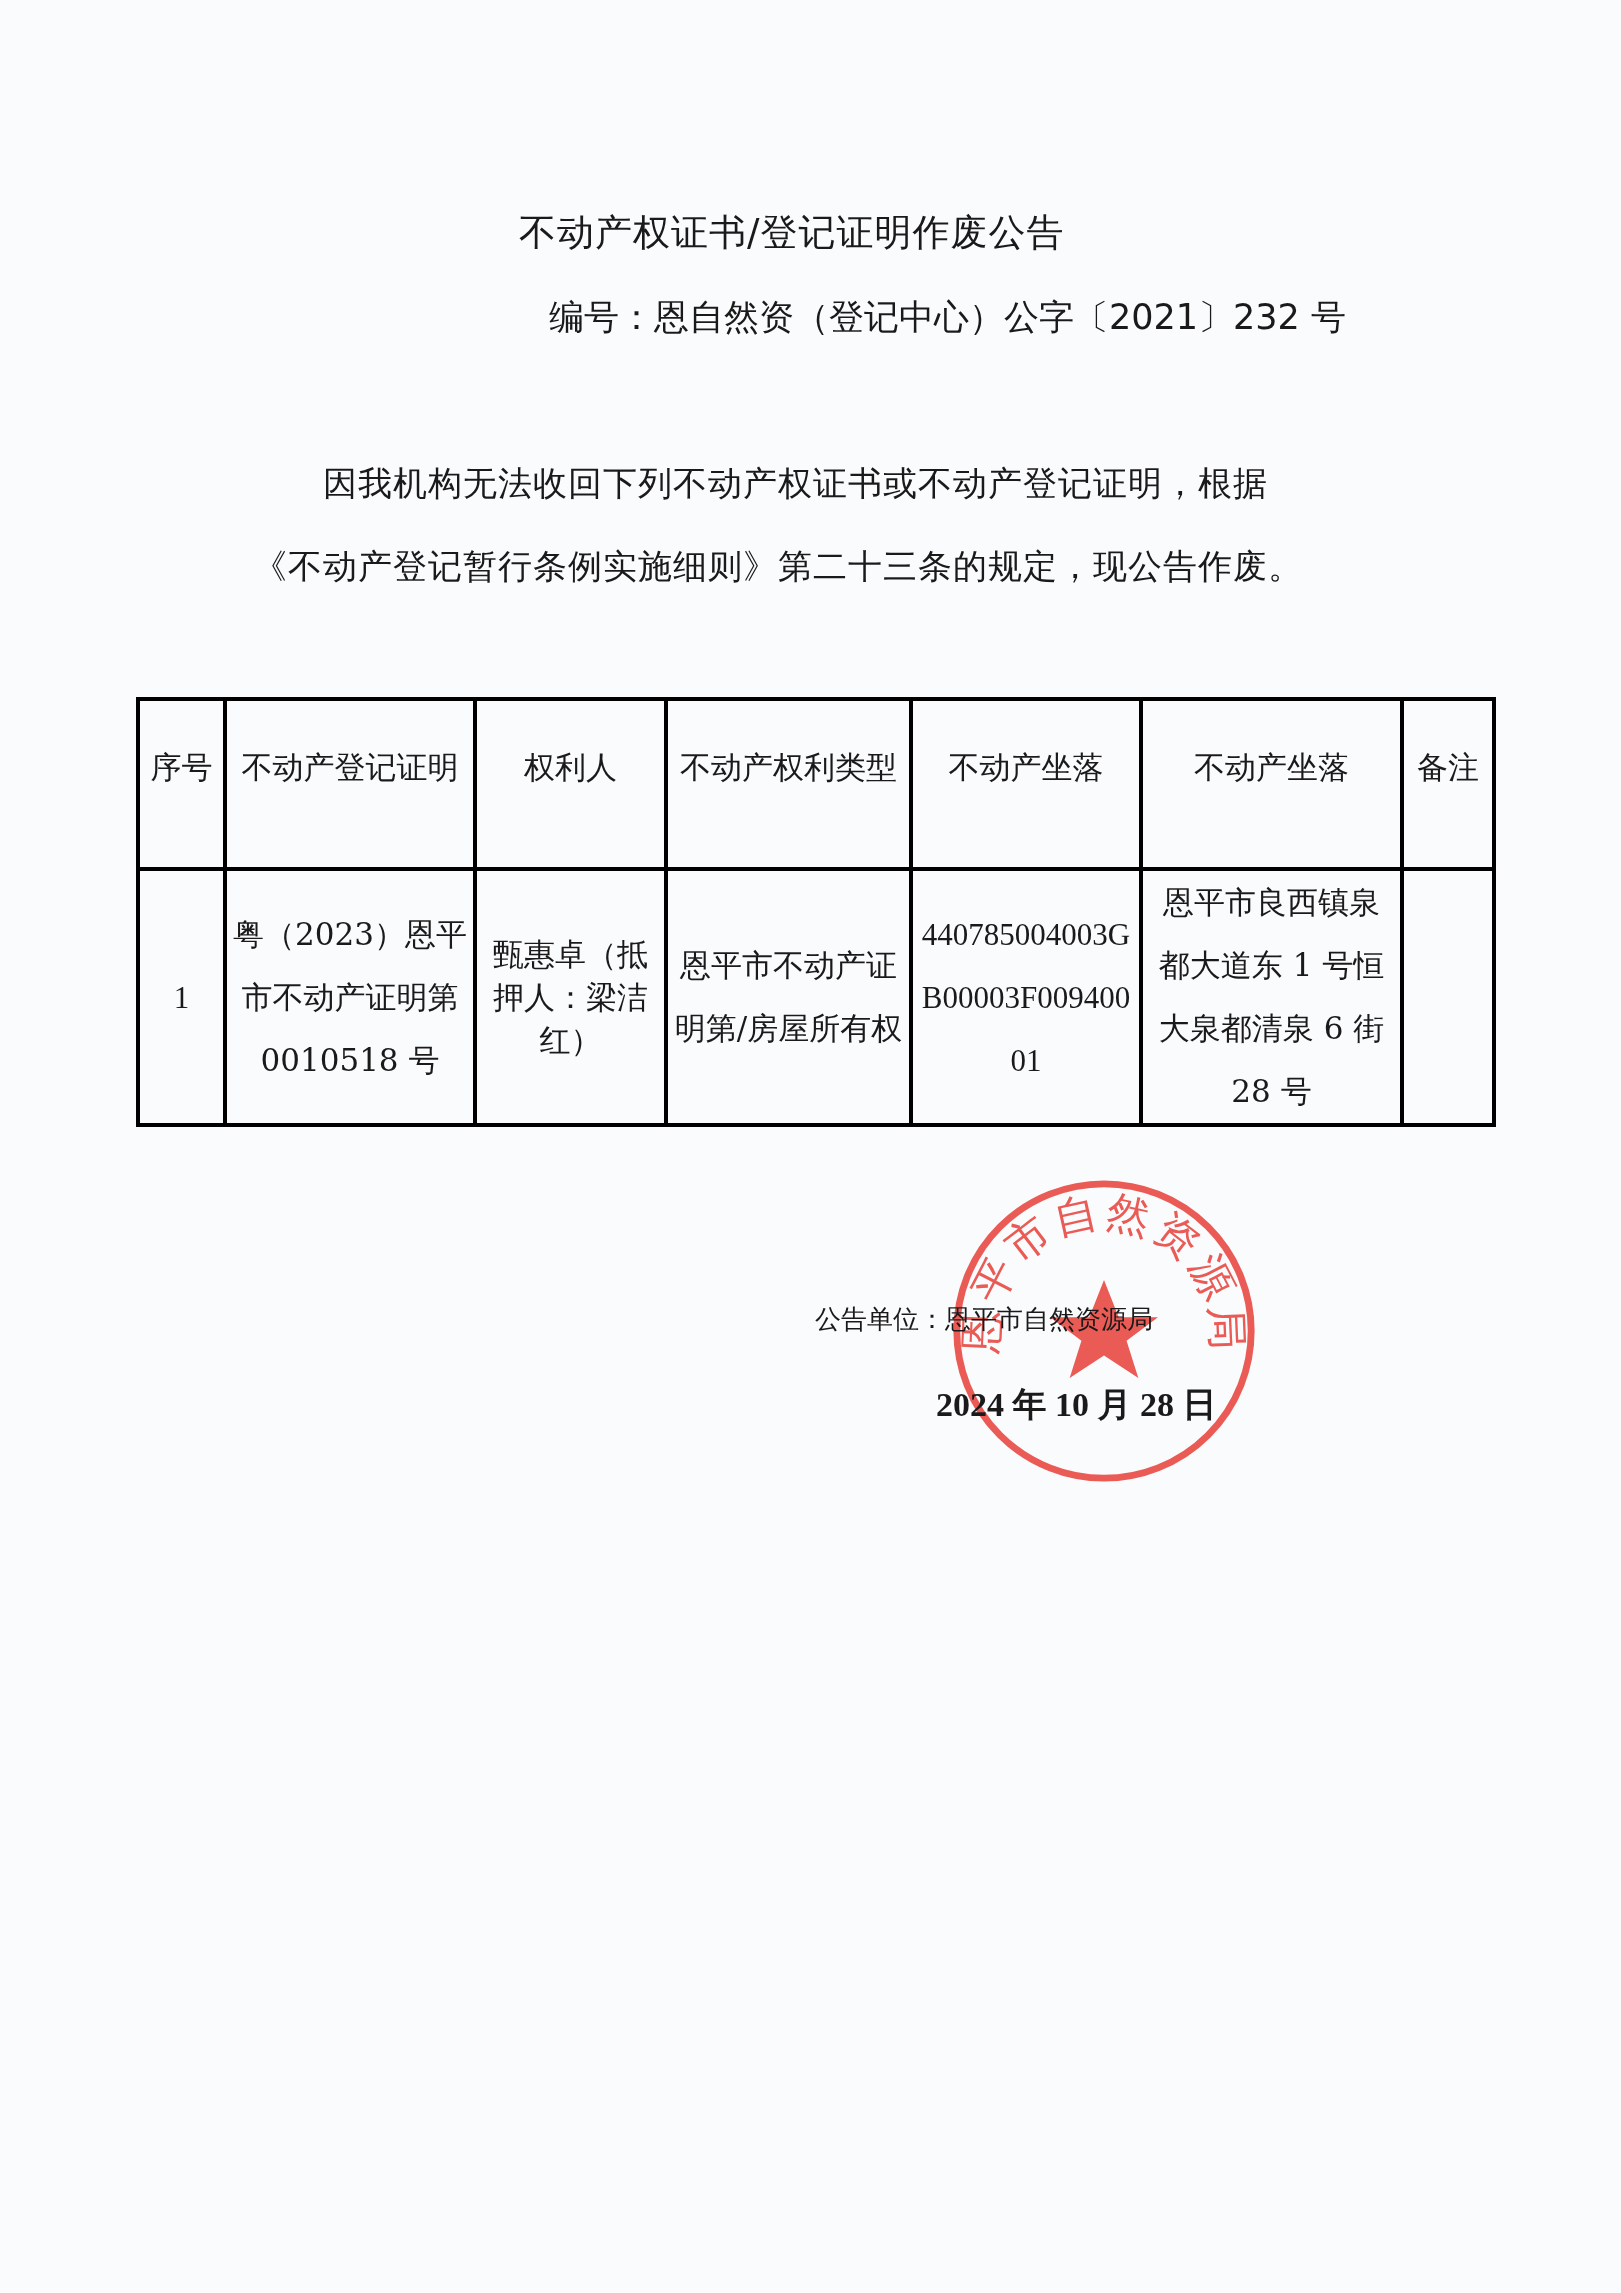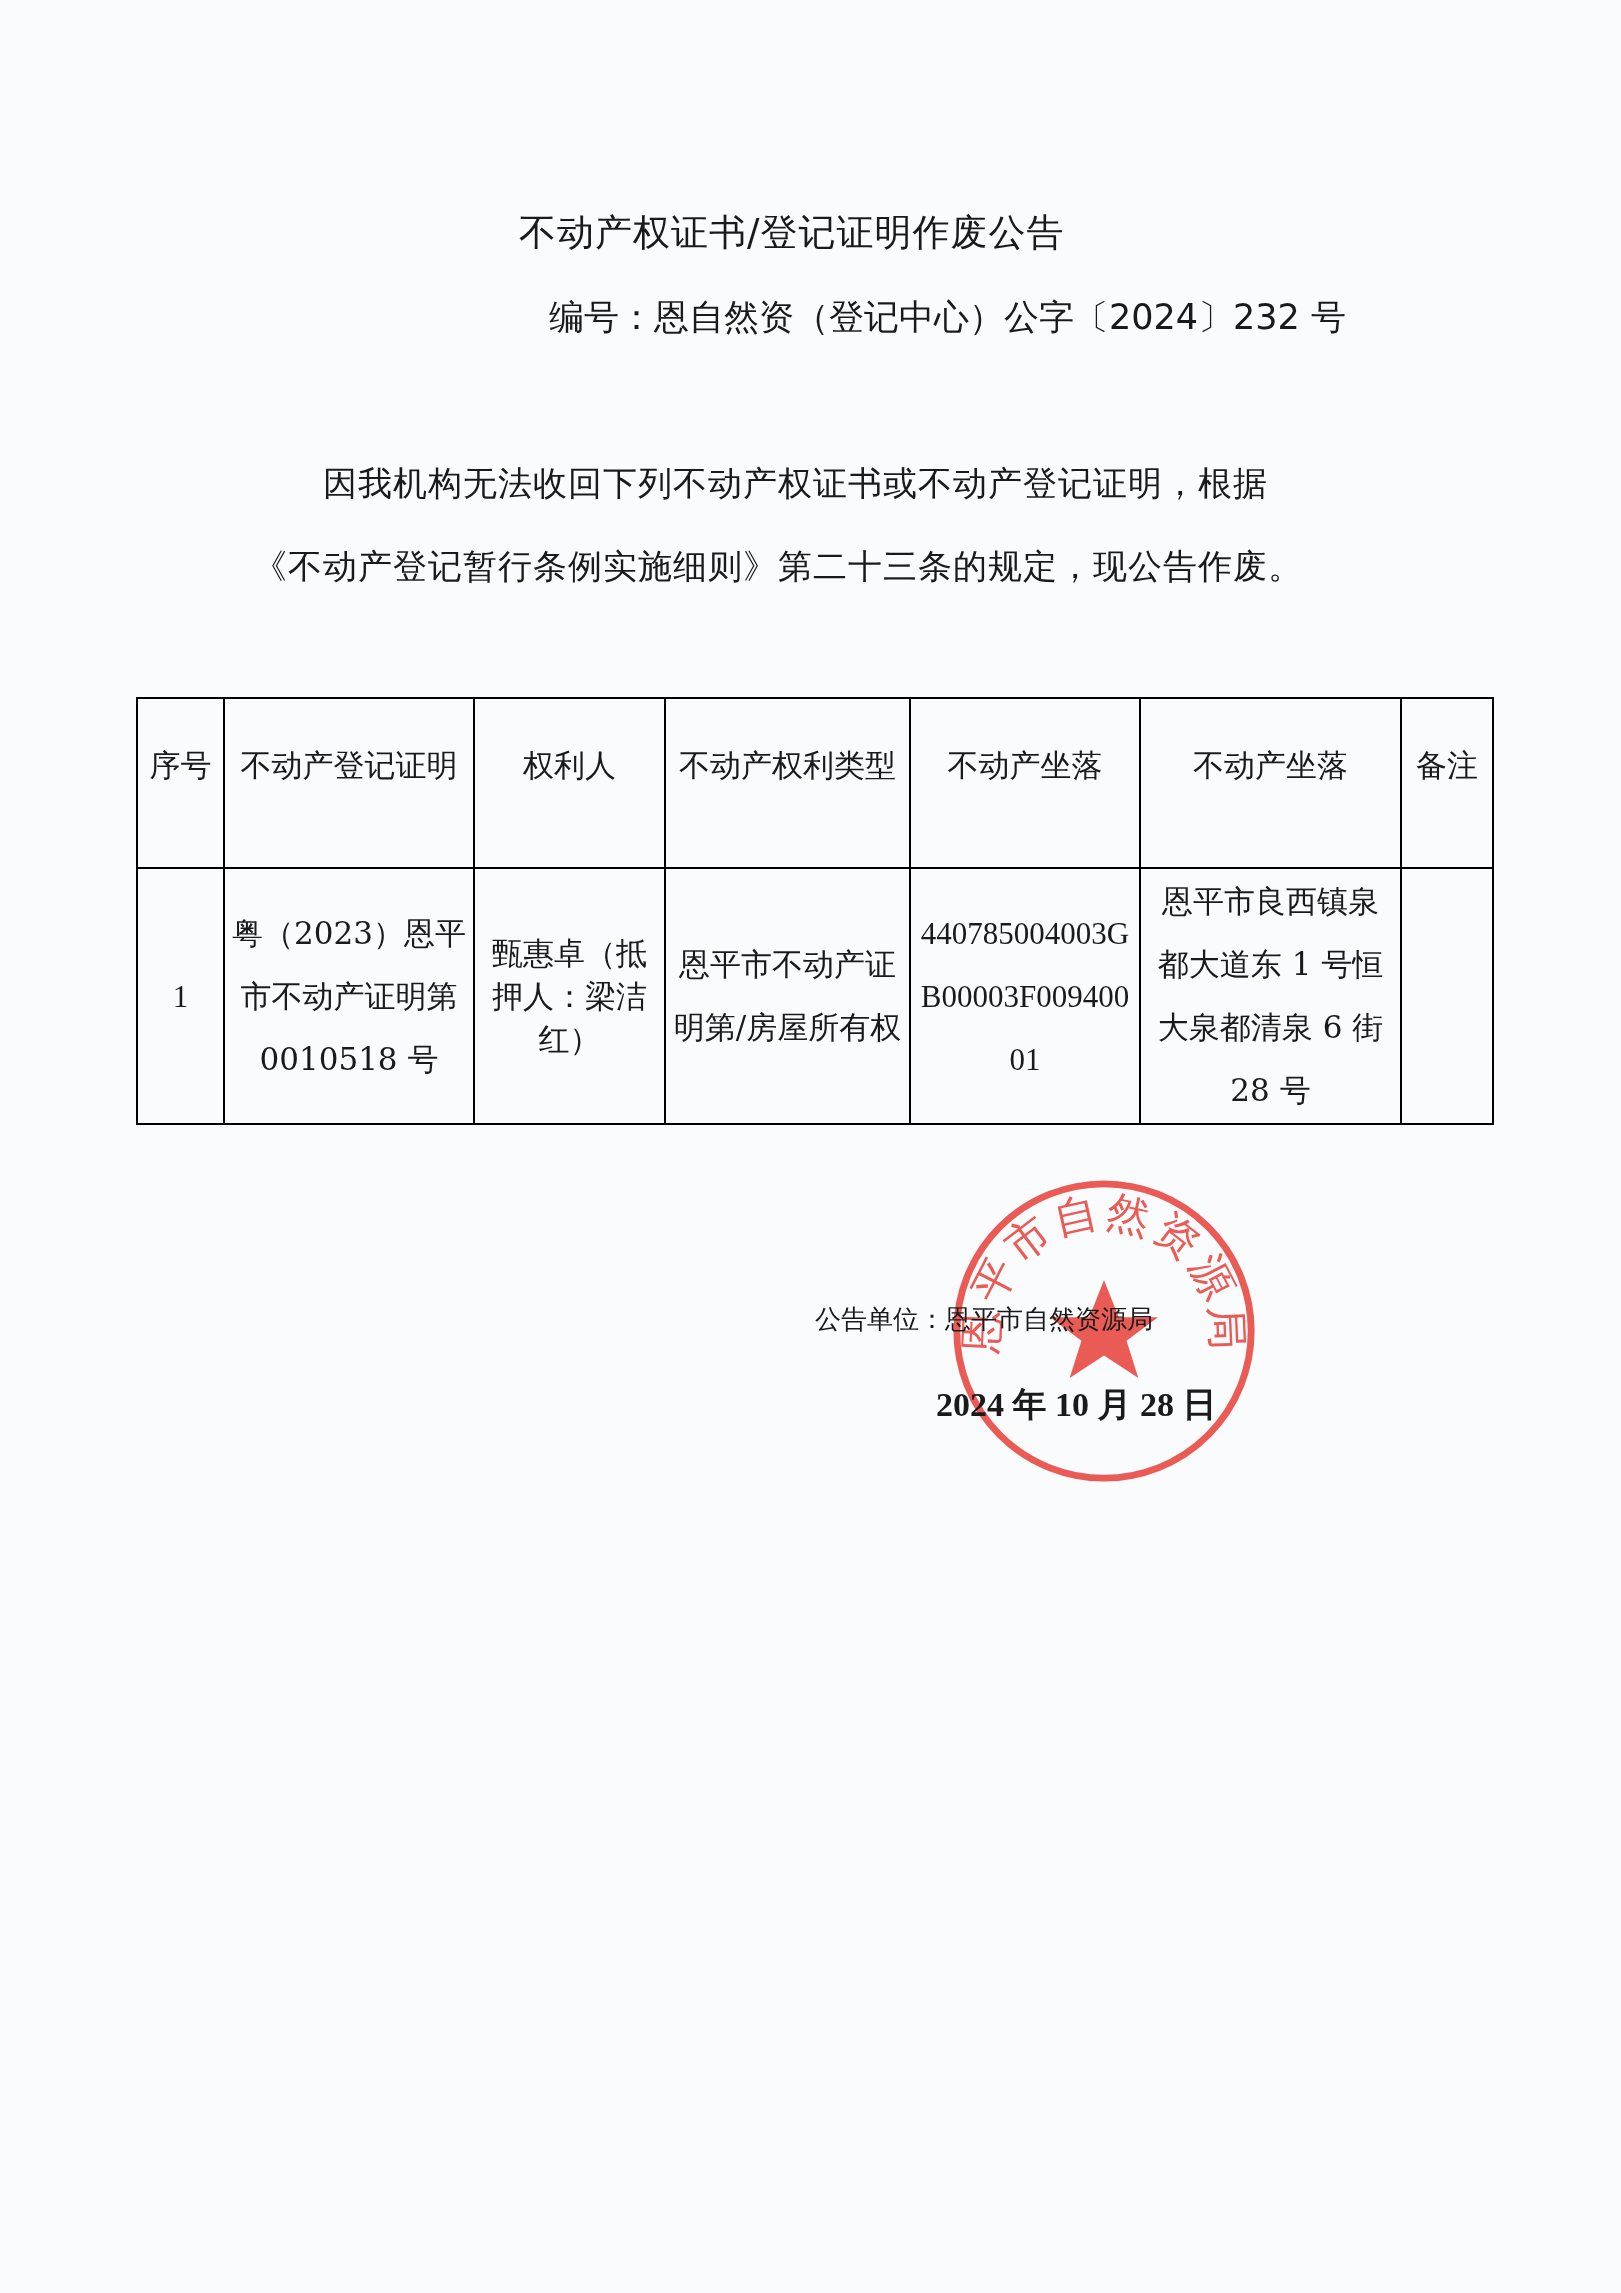--- a/index.html
+++ b/index.html
@@ -29,21 +29,21 @@
   .para.l2 { left: 253px; top: 544px; }
 
   table.records {
     position: absolute; left: 136px; top: 697px;
     width: 1357px; height: 425px;
     border-collapse: collapse;
     table-layout: fixed;
     border: 2.9px solid #1a1a1a;
   }
   table.records th, table.records td {
-    border: 2px solid #000000;
+    border: 4px solid #000000;
     text-align: center;
     vertical-align: middle;
     font-weight: normal;
     font-size: 31px;
     line-height: 63px;
     padding: 0 5.9px;
     word-break: break-all;
   }
   table.records thead tr { height: 170px; }
   table.records thead th { vertical-align: top; padding-top: 47px; line-height: 39px; }
@@ -64,21 +64,21 @@
     position: absolute; left: 947px; top: 1174px;
     width: 314px; height: 314px;
     opacity: 0.85;
     pointer-events: none;
   }
 </style>
 </head>
 <body>
 
 <div class="title">不动产权证书/登记证明作废公告</div>
-<div class="docno">编号：恩自然资（登记中心）公字〔2024〕232 号</div>
+<div class="docno">编号：恩自然资（登记中心）公字〔2021〕232 号</div>
 
 <div class="para l1">因我机构无法收回下列不动产权证书或不动产登记证明，根据</div>
 <div class="para l2">《不动产登记暂行条例实施细则》第二十三条的规定，现公告作废。</div>
 
 <table class="records">
   <colgroup>
     <col style="width:87px">
     <col style="width:250px">
     <col style="width:191px">
     <col style="width:245px">

